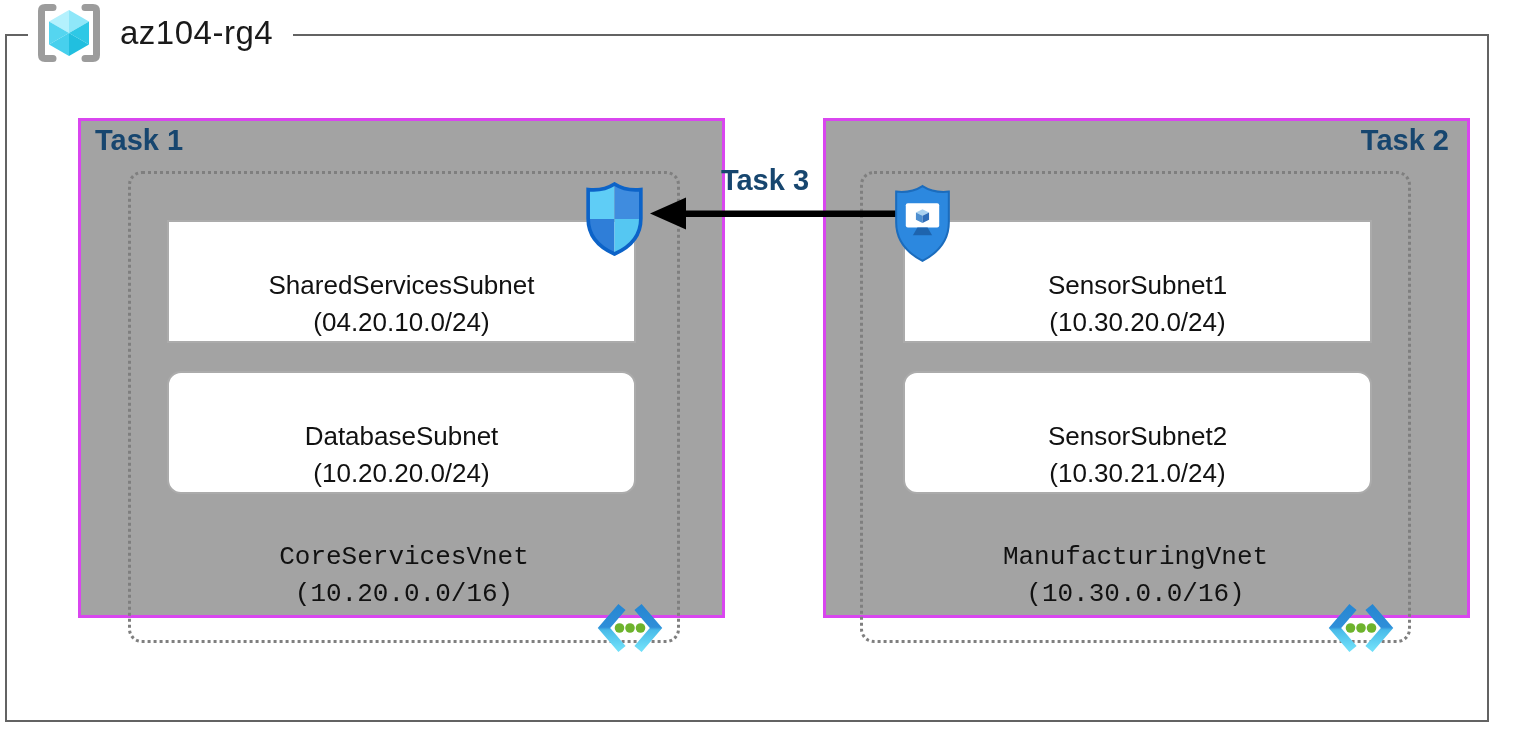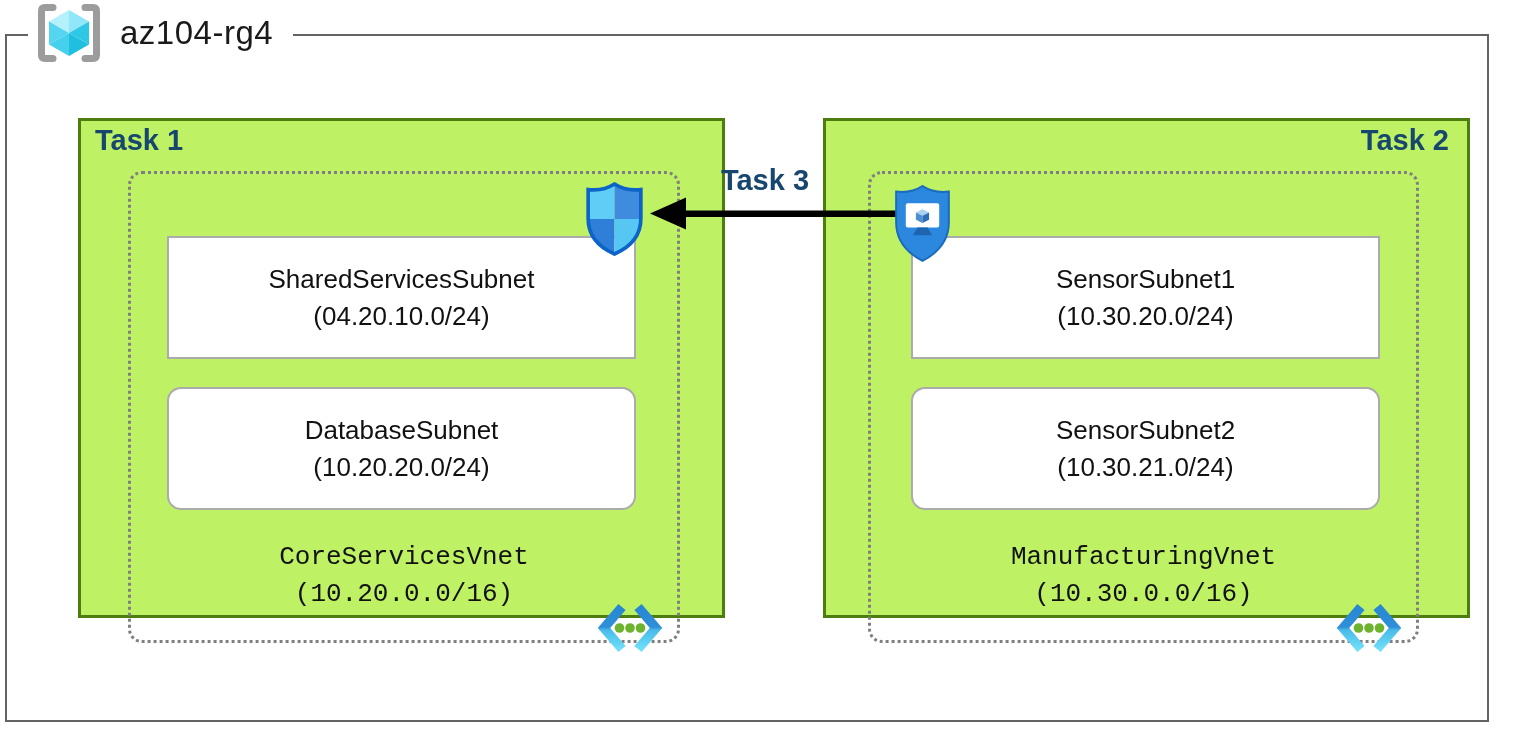--- a/index.html
+++ b/index.html
@@ -7,38 +7,38 @@
   .stage{position:relative;width:1527px;height:730px;background:#ffffff;overflow:hidden;}
 
   
   .rg-frame{position:absolute;left:5px;top:34px;width:1484px;height:688px;
     border:2.5px solid #636363;box-sizing:border-box;background:#ffffff;}
   .rg-header{position:absolute;left:28px;top:1px;height:64px;display:flex;align-items:center;
     gap:16px;background:#ffffff;padding:0 20px 0 6px;z-index:3;}
   .rg-title{font-size:33px;color:#1a1a1a;letter-spacing:0.5px;}
 
   
-  .task-box{position:absolute;top:118px;width:647px;height:500px;background:#bef264;
-    border:3px solid #4d7c0f;box-sizing:border-box;}
+  .task-box{position:absolute;top:118px;width:647px;height:500px;background:#a3a3a3;
+    border:3px solid #d946ef;box-sizing:border-box;}
   .task-box.left{left:78px;}
   .task-box.right{left:823px;}
   .task-label{position:absolute;top:3px;font-size:29px;font-weight:bold;color:#17466F;}
   .task-label.tl{left:14px;}
   .task-label.tr{right:18px;text-align:right;}
 
   
   .vnet-dashed{position:absolute;top:50px;border:3px dotted #7F7F7F;border-radius:14px;
     box-sizing:border-box;}
   .vnet-dashed.d1{left:47px;width:552px;height:472px;}
-  .vnet-dashed.d2{left:42px;width:551px;height:472px;}
+  .vnet-dashed.d2{left:34px;width:551px;height:472px;}
 
   
   .subnet{position:absolute;background:#ffffff;border:2px solid #ABABAB;box-sizing:border-box;
-    height:123px;display:flex;flex-direction:column;justify-content:center;align-items:center;
-    font-size:26px;color:#111;line-height:37px;text-align:center;margin-top:16px;}
+    height:123px;display:flex;flex-direction:column;justify-content:flex-end;align-items:center;
+    font-size:26px;color:#111;line-height:37px;text-align:center;}
   .vnet-dashed.d1 .subnet{left:36px;width:469px;}
   .vnet-dashed.d2 .subnet{left:40px;width:469px;}
   .subnet.row1{top:46px;}
   .subnet.row2{top:197px;border-radius:14px;}
 
   
   .vnet-caption{position:absolute;left:0;right:0;top:365px;text-align:center;font-size:26px;
     color:#111;line-height:37px;font-family:Liberation Mono, monospace;}
 
   

